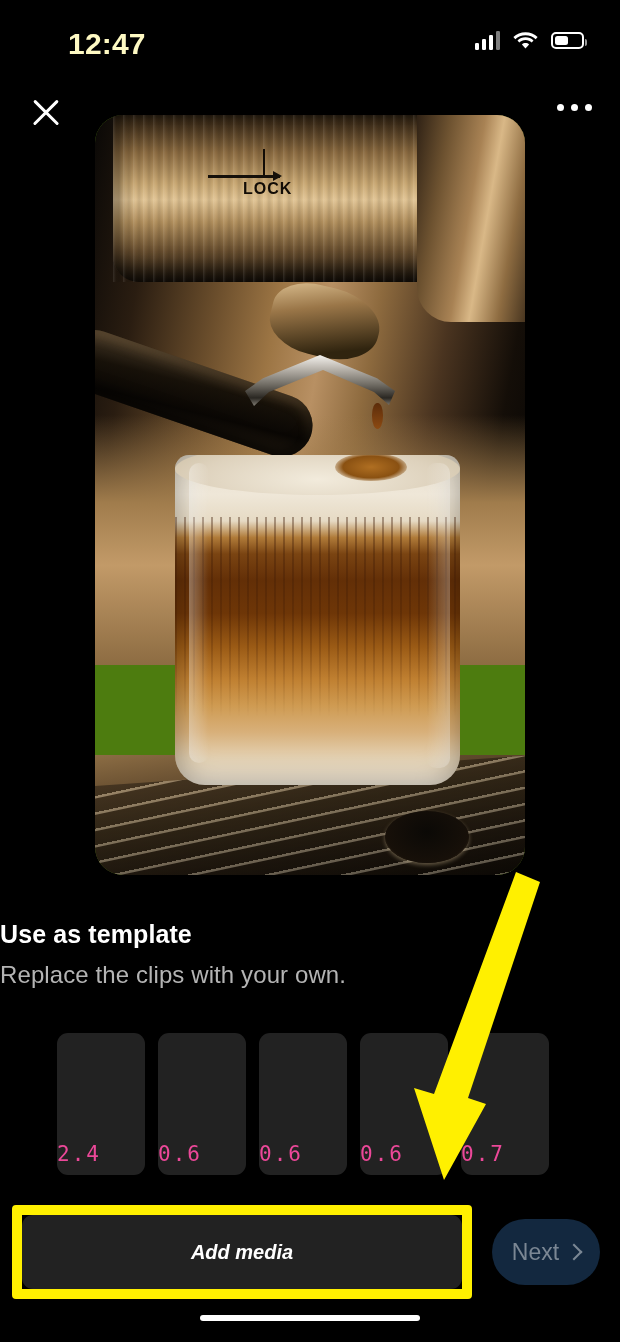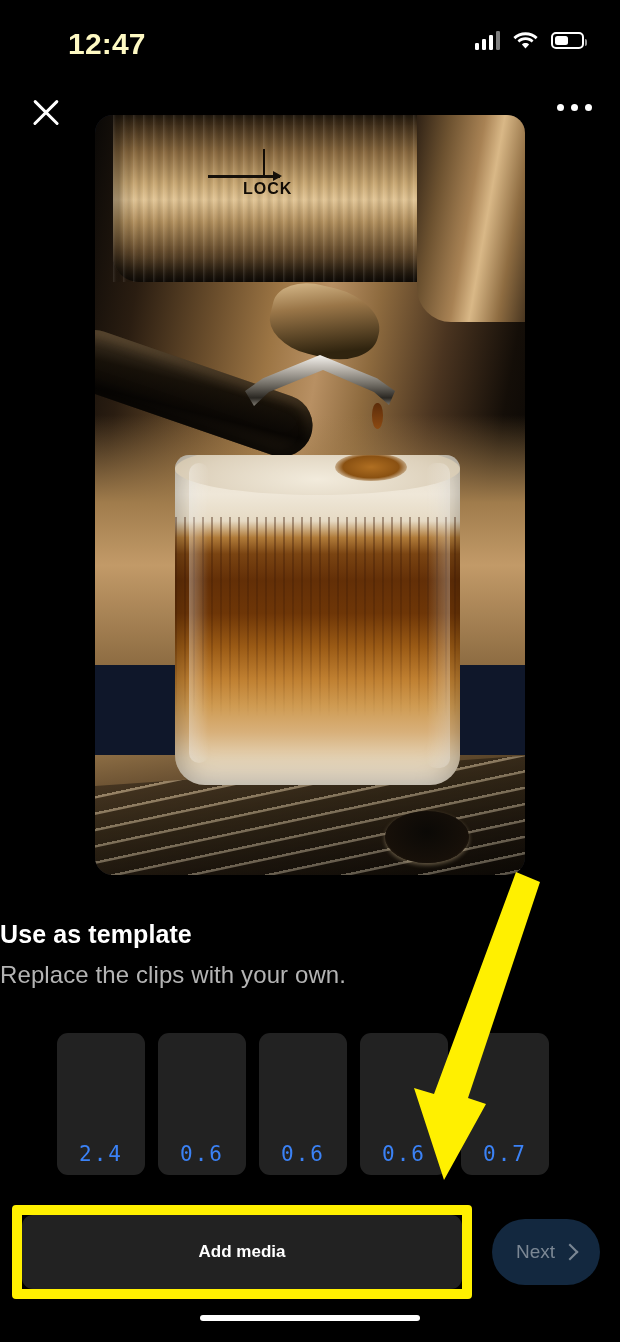--- a/index.html
+++ b/index.html
@@ -34,21 +34,21 @@
   .close-btn span { position:absolute; left:3px; top:19px; width:34px; height:3.4px; background:#fff; border-radius:2px; }
   .close-btn span:first-child { transform:rotate(45deg); }
   .close-btn span:last-child  { transform:rotate(-45deg); }
 
   .more-btn { position:absolute; right:28px; top:104px; display:flex; gap:7px; align-items:center; cursor:pointer; }
   .more-btn i { display:block; width:7px; height:7px; border-radius:50%; background:#fff; }
 
   
   .preview {
     position:absolute; left:95px; top:115px; width:430px; height:760px;
-    border-radius:18px; overflow:hidden; background:#0f172a;
+    border-radius:28px; overflow:hidden; background:#4d7c0f;
   }
   .photo { position:absolute; inset:0; }
 
   
   .bg-metal {
     position:absolute; left:0; top:0; right:0; height:470px;
     background:
       linear-gradient(100deg,#0a0806 0%, #2a1d11 14%, #6b4e2c 30%, #9c7544 42%,
                       #b89063 52%, #8d6a3e 62%, #4a3420 76%, #140e08 90%, #080604 100%);
   }
@@ -187,43 +187,43 @@
   .cap-title { color:#fff; font-size:25px; font-weight:700; letter-spacing:.1px; }
   .cap-sub   { color:#b4b4b4; font-size:24px; margin-top:12px; letter-spacing:.1px; }
 
   
   .clips { position:absolute; left:57px; top:1033px; display:flex; gap:13px; }
   .clip {
     position:relative; width:88px; height:142px; border-radius:11px;
     background:#222222; cursor:pointer;
   }
   .clip-dur {
-    position:absolute; left:0; right:0; bottom:9px; text-align:center;
-    color:#3b82f6; font-size:21px; letter-spacing:2px;
+    position:absolute; left:0; right:0; bottom:9px; 
+    color:#ec4899; font-size:21px; letter-spacing:2px;
     font-family:"DejaVu Sans Mono", monospace;
   }
 
   
   .highlight-box {
     position:absolute; left:12px; top:1205px; width:460px; height:94px;
     border:10px solid #fff000; border-radius:4px;
   }
   .add-media {
     position:absolute; left:22px; top:1215px; width:440px; height:74px;
     background:#222222; border-radius:11px;
     display:flex; align-items:center; justify-content:center; cursor:pointer;
   }
-  .add-media span { color:#fff; font-size:17px; font-weight:700; }
+  .add-media span { color:#fff; font-size:20px; font-weight:700;font-style:italic; }
 
   .next-btn {
     position:absolute; left:492px; top:1219px; width:108px; height:66px;
     background:#13283f; border-radius:33px;
     display:flex; align-items:center; justify-content:center; gap:9px; cursor:pointer;
   }
-  .next-btn .lbl { color:#7b8794; font-size:19px; }
+  .next-btn .lbl { color:#7b8794; font-size:23px; }
   .next-chev { width:12px; height:12px; border-right:2.6px solid #7b8794; border-top:2.6px solid #7b8794; transform:rotate(45deg); }
 
   
   .arrow { position:absolute; left:0; top:0; width:620px; height:1342px; pointer-events:none; }
 
   
   .home-ind {
     position:absolute; left:50%; transform:translateX(-50%); top:1315px;
     width:220px; height:6px; background:#fff; border-radius:4px;
   }

